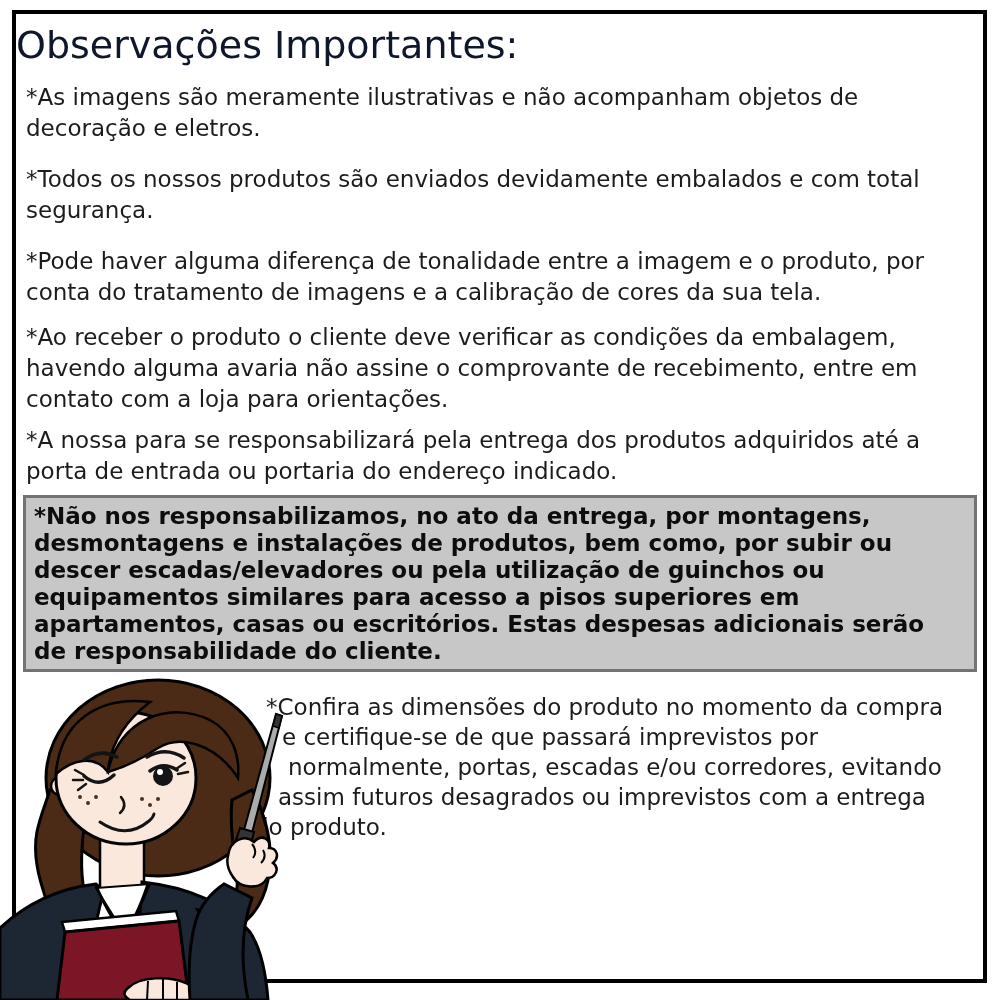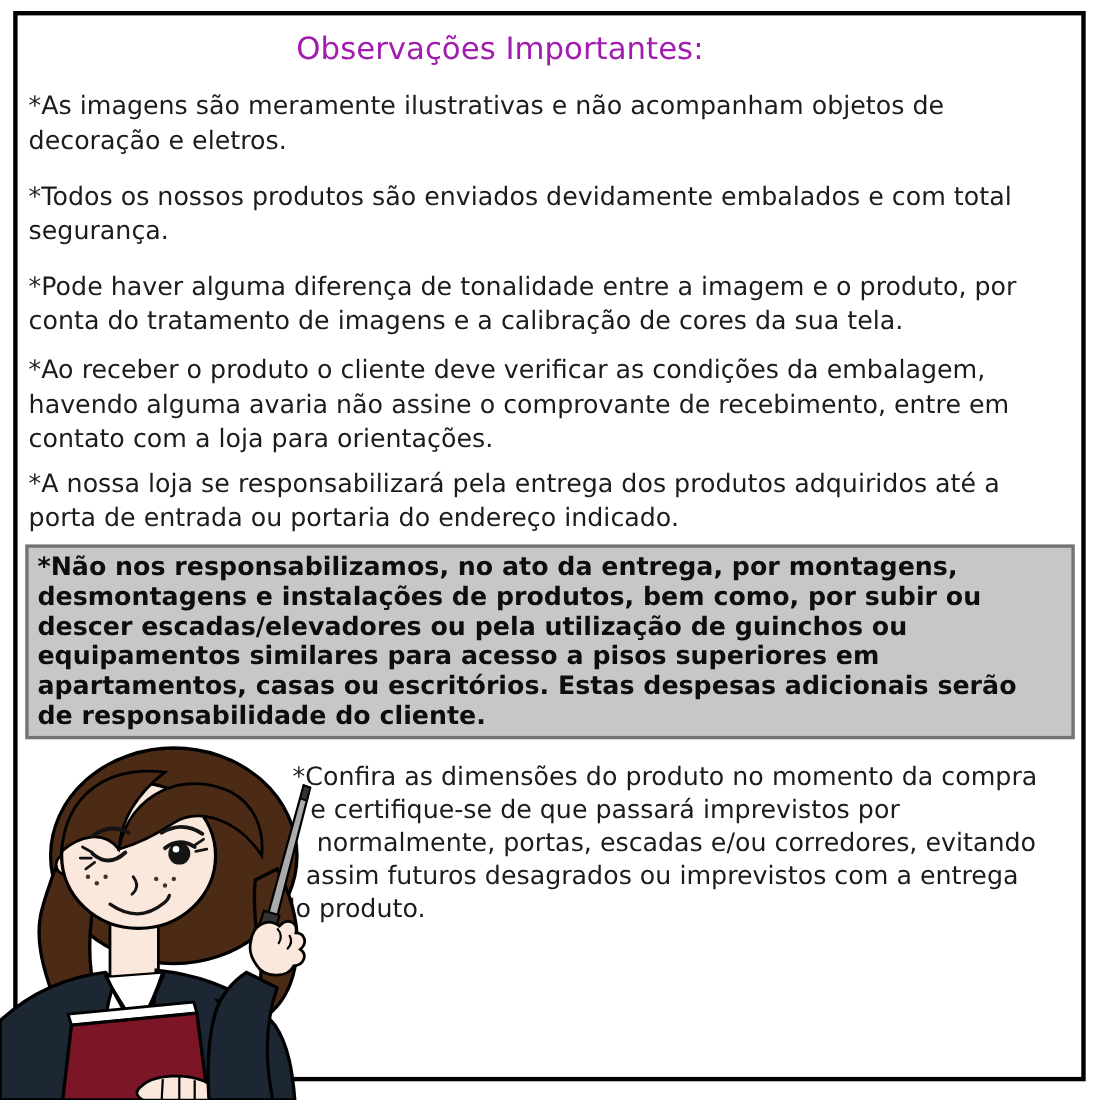--- a/index.html
+++ b/index.html
@@ -6,22 +6,22 @@
   .stage{
     position:relative;width:1000px;height:1000px;background:#ffffff;
     overflow:hidden;color:#1a1a1a;
     font-family:"DejaVu Sans","Liberation Sans",sans-serif;
   }
   .main-box{
     position:absolute;left:12px;top:10px;width:975px;height:973px;
     box-sizing:border-box;border:4px solid #000000;background:#ffffff;z-index:1;
   }
   .title{
-    margin:12px 90px 0 0;text-align:center;
-    font-size:28px;line-height:38px;font-weight:400;color:#a21caf;
+    margin:12px 90px 0 0;
+    font-size:38px;line-height:38px;font-weight:400;color:#0f172a;
   }
   .note{
     font-size:23px;line-height:31px;margin-left:10px;margin-right:12px;
     white-space:pre-line;color:#1c1c1c;
   }
   .note.m1{margin-top:18px;}
   .note.m2{margin-top:20px;}
   .note.m3{margin-top:20px;}
   .note.m4{margin-top:14px;}
   .note.m5{margin-top:10px;}
@@ -53,21 +53,21 @@
     <div class="title">Observações Importantes:</div>
     <div class="note m1">*As imagens são meramente ilustrativas e não acompanham objetos de
 decoração e eletros.</div>
     <div class="note m3">*Todos os nossos produtos são enviados devidamente embalados e com total
 segurança.</div>
     <div class="note m2">*Pode haver alguma diferença de tonalidade entre a imagem e o produto, por
 conta do tratamento de imagens e a calibração de cores da sua tela.</div>
     <div class="note m4">*Ao receber o produto o cliente deve verificar as condições da embalagem,
 havendo alguma avaria não assine o comprovante de recebimento, entre em
 contato com a loja para orientações.</div>
-    <div class="note m5">*A nossa loja se responsabilizará pela entrega dos produtos adquiridos até a
+    <div class="note m5">*A nossa para se responsabilizará pela entrega dos produtos adquiridos até a
 porta de entrada ou portaria do endereço indicado.</div>
     <div class="highlight-box">*Não nos responsabilizamos, no ato da entrega, por montagens,
 desmontagens e instalações de produtos, bem como, por subir ou
 descer escadas/elevadores ou pela utilização de guinchos ou
 equipamentos similares para acesso a pisos superiores em
 apartamentos, casas ou escritórios. Estas despesas adicionais serão
 de responsabilidade do cliente.</div>
   </div>
 
   <div class="closing">

